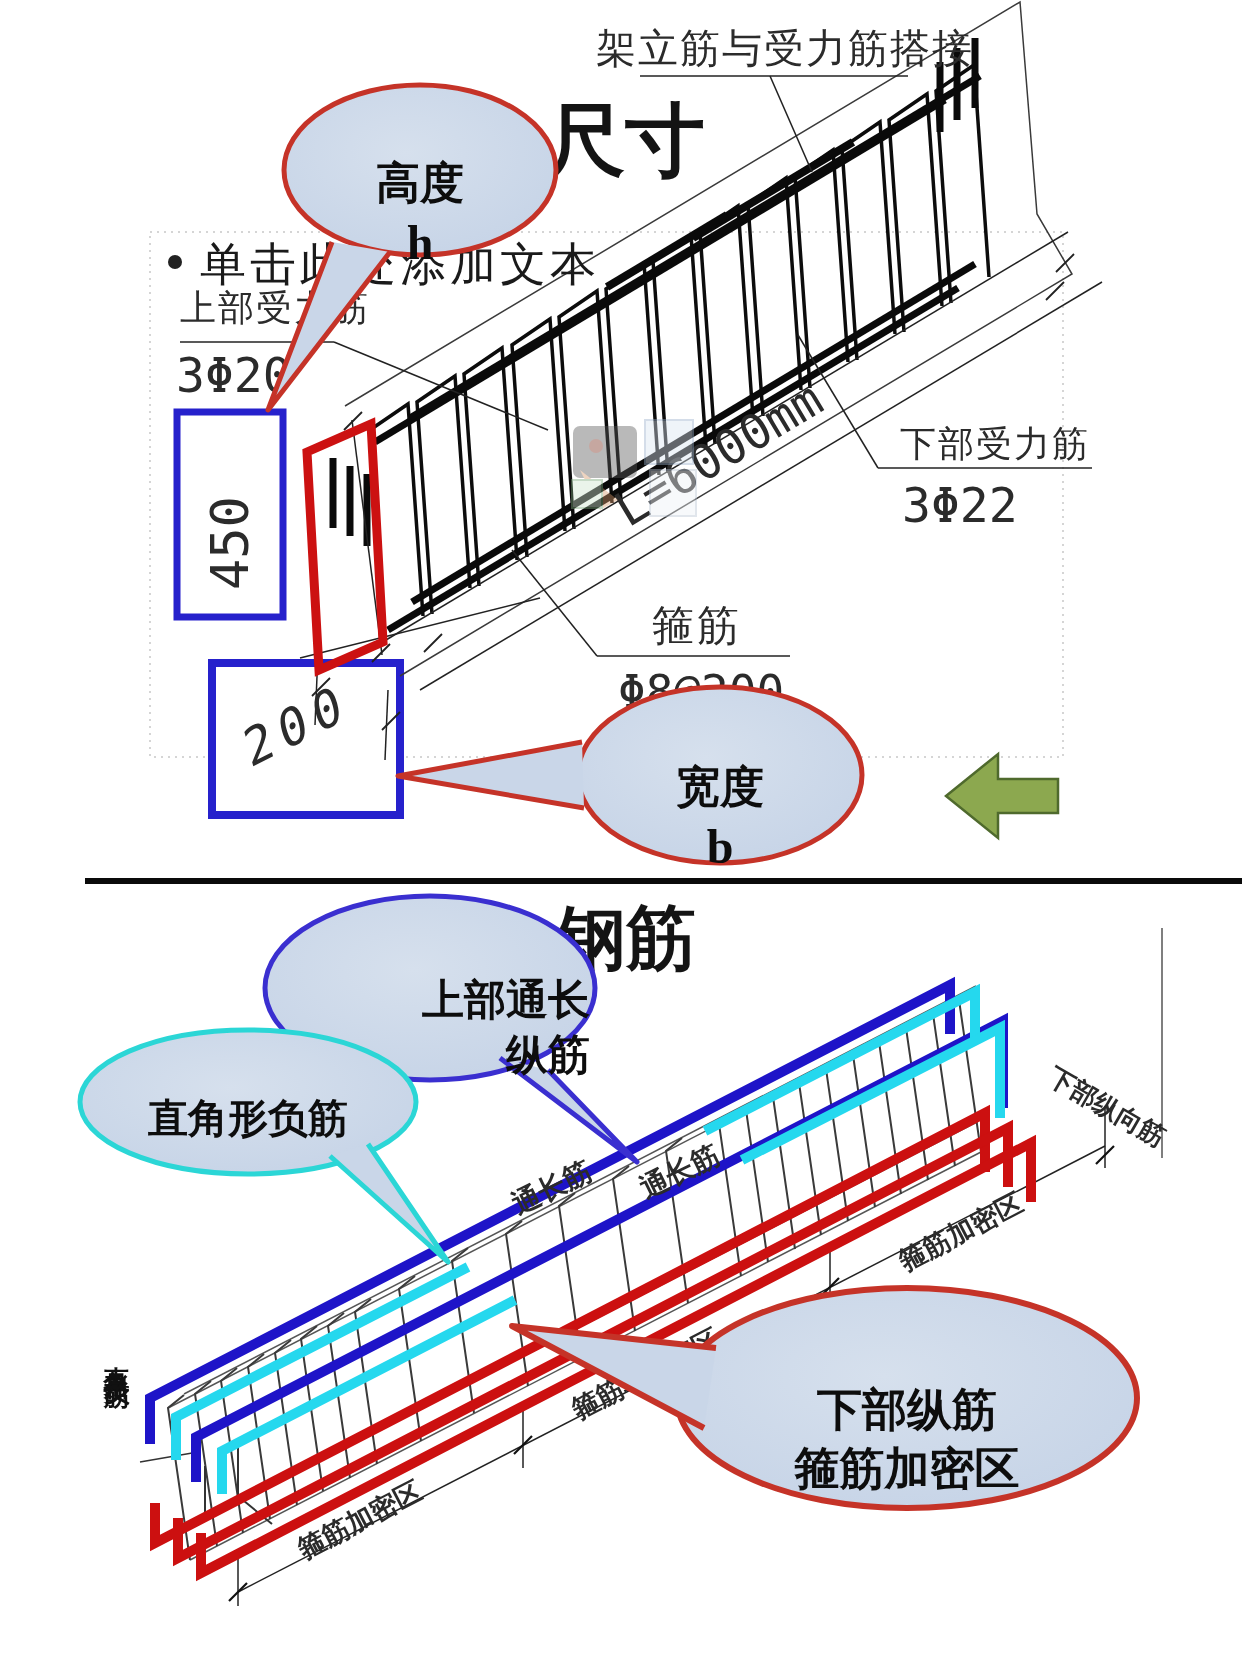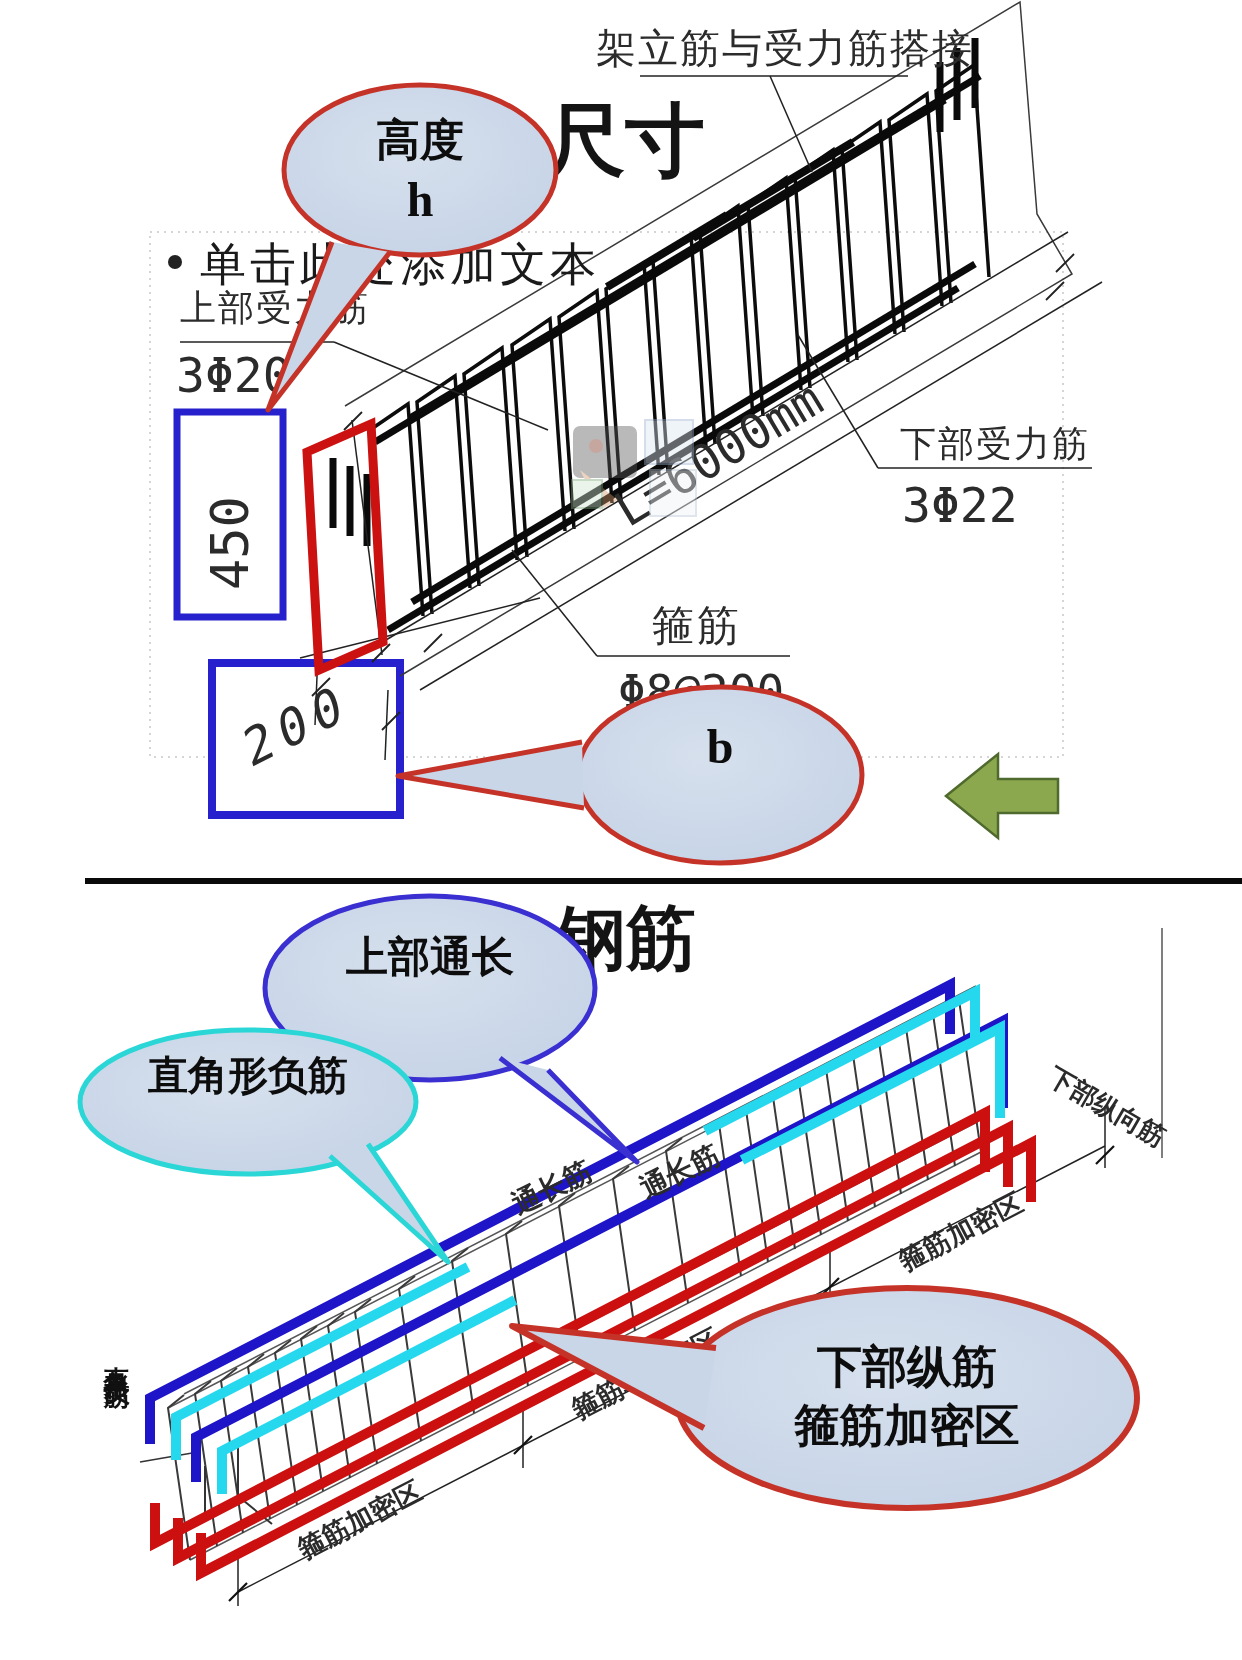--- a/index.html
+++ b/index.html
@@ -6,21 +6,21 @@
   .stage{position:relative;width:1242px;height:1620px;background:#fff;overflow:hidden;
          font-family:"Liberation Sans",sans-serif;border-radius:17px;}
   svg{position:absolute;left:0;}
   #svg1{top:0;}
   #svg2{top:880px;}
   .divider{position:absolute;left:85px;top:878px;width:1157px;height:6px;background:#0a0a0a;}
   .cad{font-family:"DejaVu Sans Mono",monospace;fill:#2b2b2b;}
   .cadlbl{font-family:"Liberation Sans",sans-serif;fill:#2b2b2b;}
   .serif{font-family:"Liberation Serif",serif;}
   .bubble-text{position:absolute;text-align:center;color:#0d0d0d;
-         font-family:"Liberation Serif",serif;font-weight:bold;line-height:1.3;}
+         font-family:"Liberation Serif",serif;font-weight:bold;line-height:1.3;margin-top:43px;}
   .vtext{position:absolute;left:100px;top:1346px;writing-mode:vertical-rl;text-orientation:upright;
          font-weight:bold;font-size:26px;color:#111;letter-spacing:4px;
          font-family:"Liberation Sans",sans-serif;}
 </style>
 </head>
 <body>
 
 <div class="stage">
 
 <svg id="svg1" width="1242" height="880" viewBox="0 0 1242 880">
@@ -205,24 +205,26 @@
     <ellipse cx="907" cy="1398" rx="230" ry="110" fill="url(#bub)" stroke="#C53328" stroke-width="6"></ellipse>
     <path d="M716,1348 L512,1326 L704,1428" fill="#C9D6E8" stroke="#C53328" stroke-width="6" stroke-linejoin="round"></path>
   </g>
 </svg>
 
 <div class="bubble-text" style="left:300px;top:112px;width:240px;font-size:44px;">
   <div>高度</div>
   <div style="font-size:48px;">h</div>
 </div>
 <div class="bubble-text" style="left:600px;top:716px;width:240px;font-size:44px;">
+  <div>宽度</div>
   <div style="font-size:48px;">b</div>
 </div>
-<div class="bubble-text" style="left:270px;top:930px;width:320px;font-size:42px;">
+<div class="bubble-text" style="left:270px;top:930px;width:320px;font-size:42px;text-align:right;">
   <div>上部通长</div>
+  <div>纵筋</div>
 </div>
 <div class="bubble-text" style="left:88px;top:1050px;width:320px;font-size:40px;">
   <div>直角形负筋</div>
 </div>
 <div class="bubble-text" style="left:687px;top:1338px;width:440px;font-size:45px;">
   <div>下部纵筋</div>
   <div>箍筋加密区</div>
 </div>
 
 <div class="vtext">直角形负筋</div>

